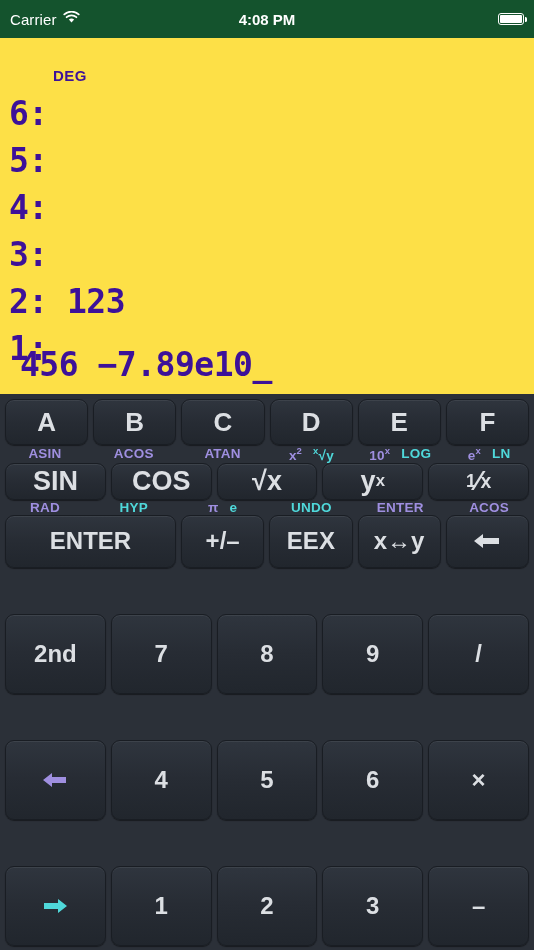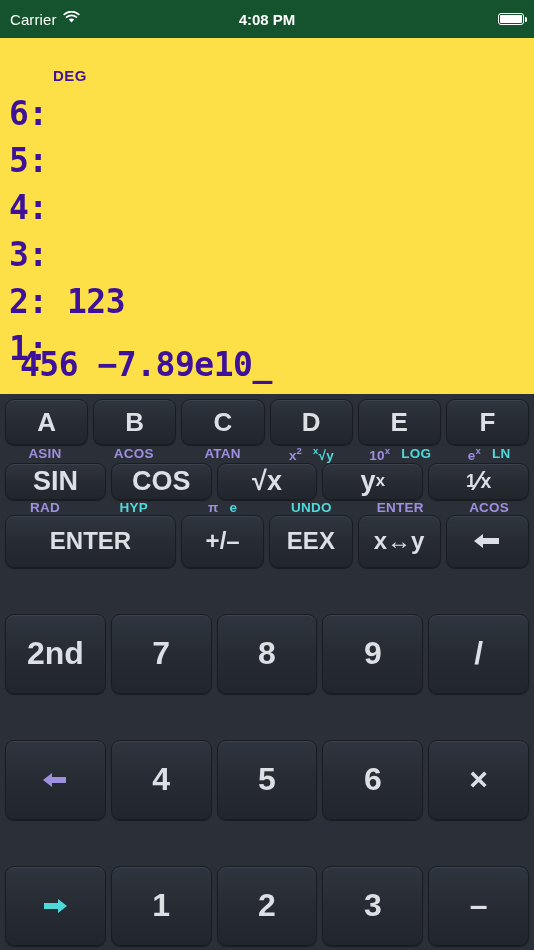--- a/index.html
+++ b/index.html
@@ -106,21 +106,21 @@
     user-select:none;
   }
   .btn sup{ font-size:.62em; vertical-align:super; font-weight:bold; }
   .btn .frac{ font-size:.66em; vertical-align:super; }
   .btn .fracd{ font-size:.72em; vertical-align:sub; }
 
   .r-alpha .btn{ height:46px; font-size:26px; }
   .r-fn    .btn{ height:37px; font-size:27px; }
   .r-enter .btn{ height:53px; font-size:24px; }
   .r-enter .wide{ flex:2.08 1 0; }
-  .r-num   .btn{ height:80px; font-size:32px;margin-top:46px; }
+  .r-num   .btn{ height:80px; font-size:24px;margin-top:46px; }
 
   .gap-s{ height:5px; }
   .gap-m{ height:7px; }
 
   .arrow-l, .arrow-r{ display:block; }
   .gear{ display:block; }
 </style>
 </head>
 <body>
 

